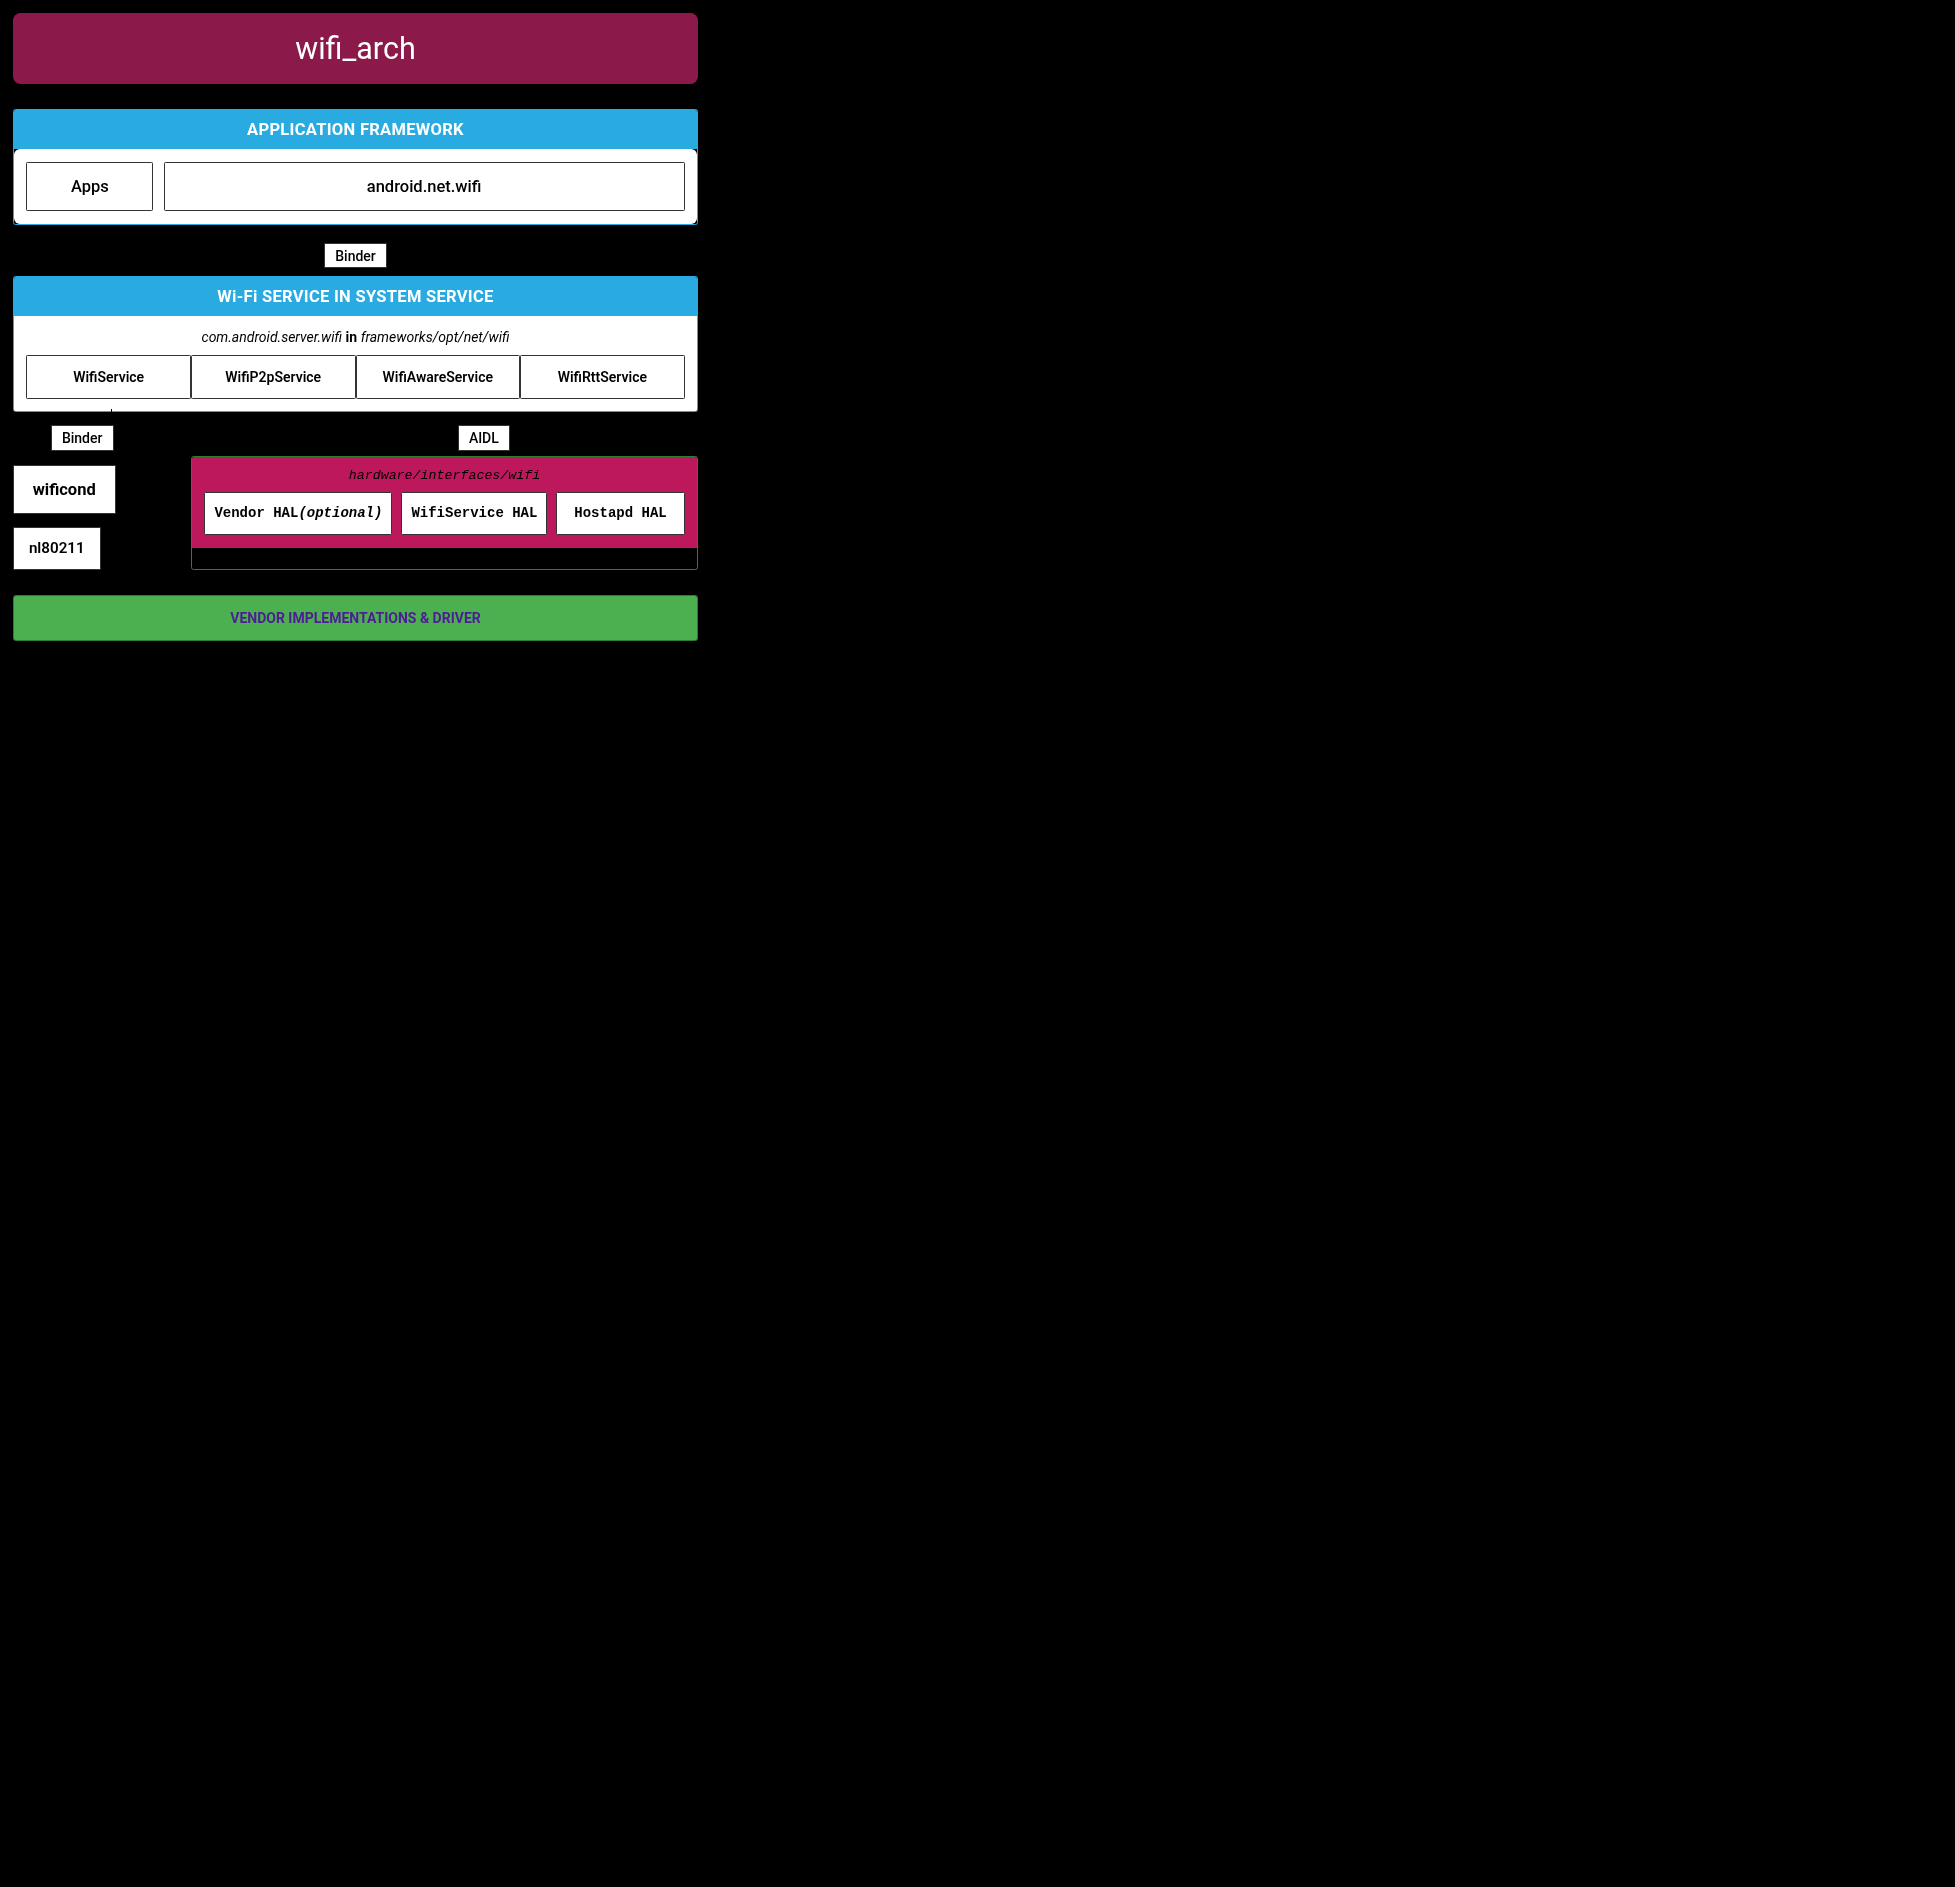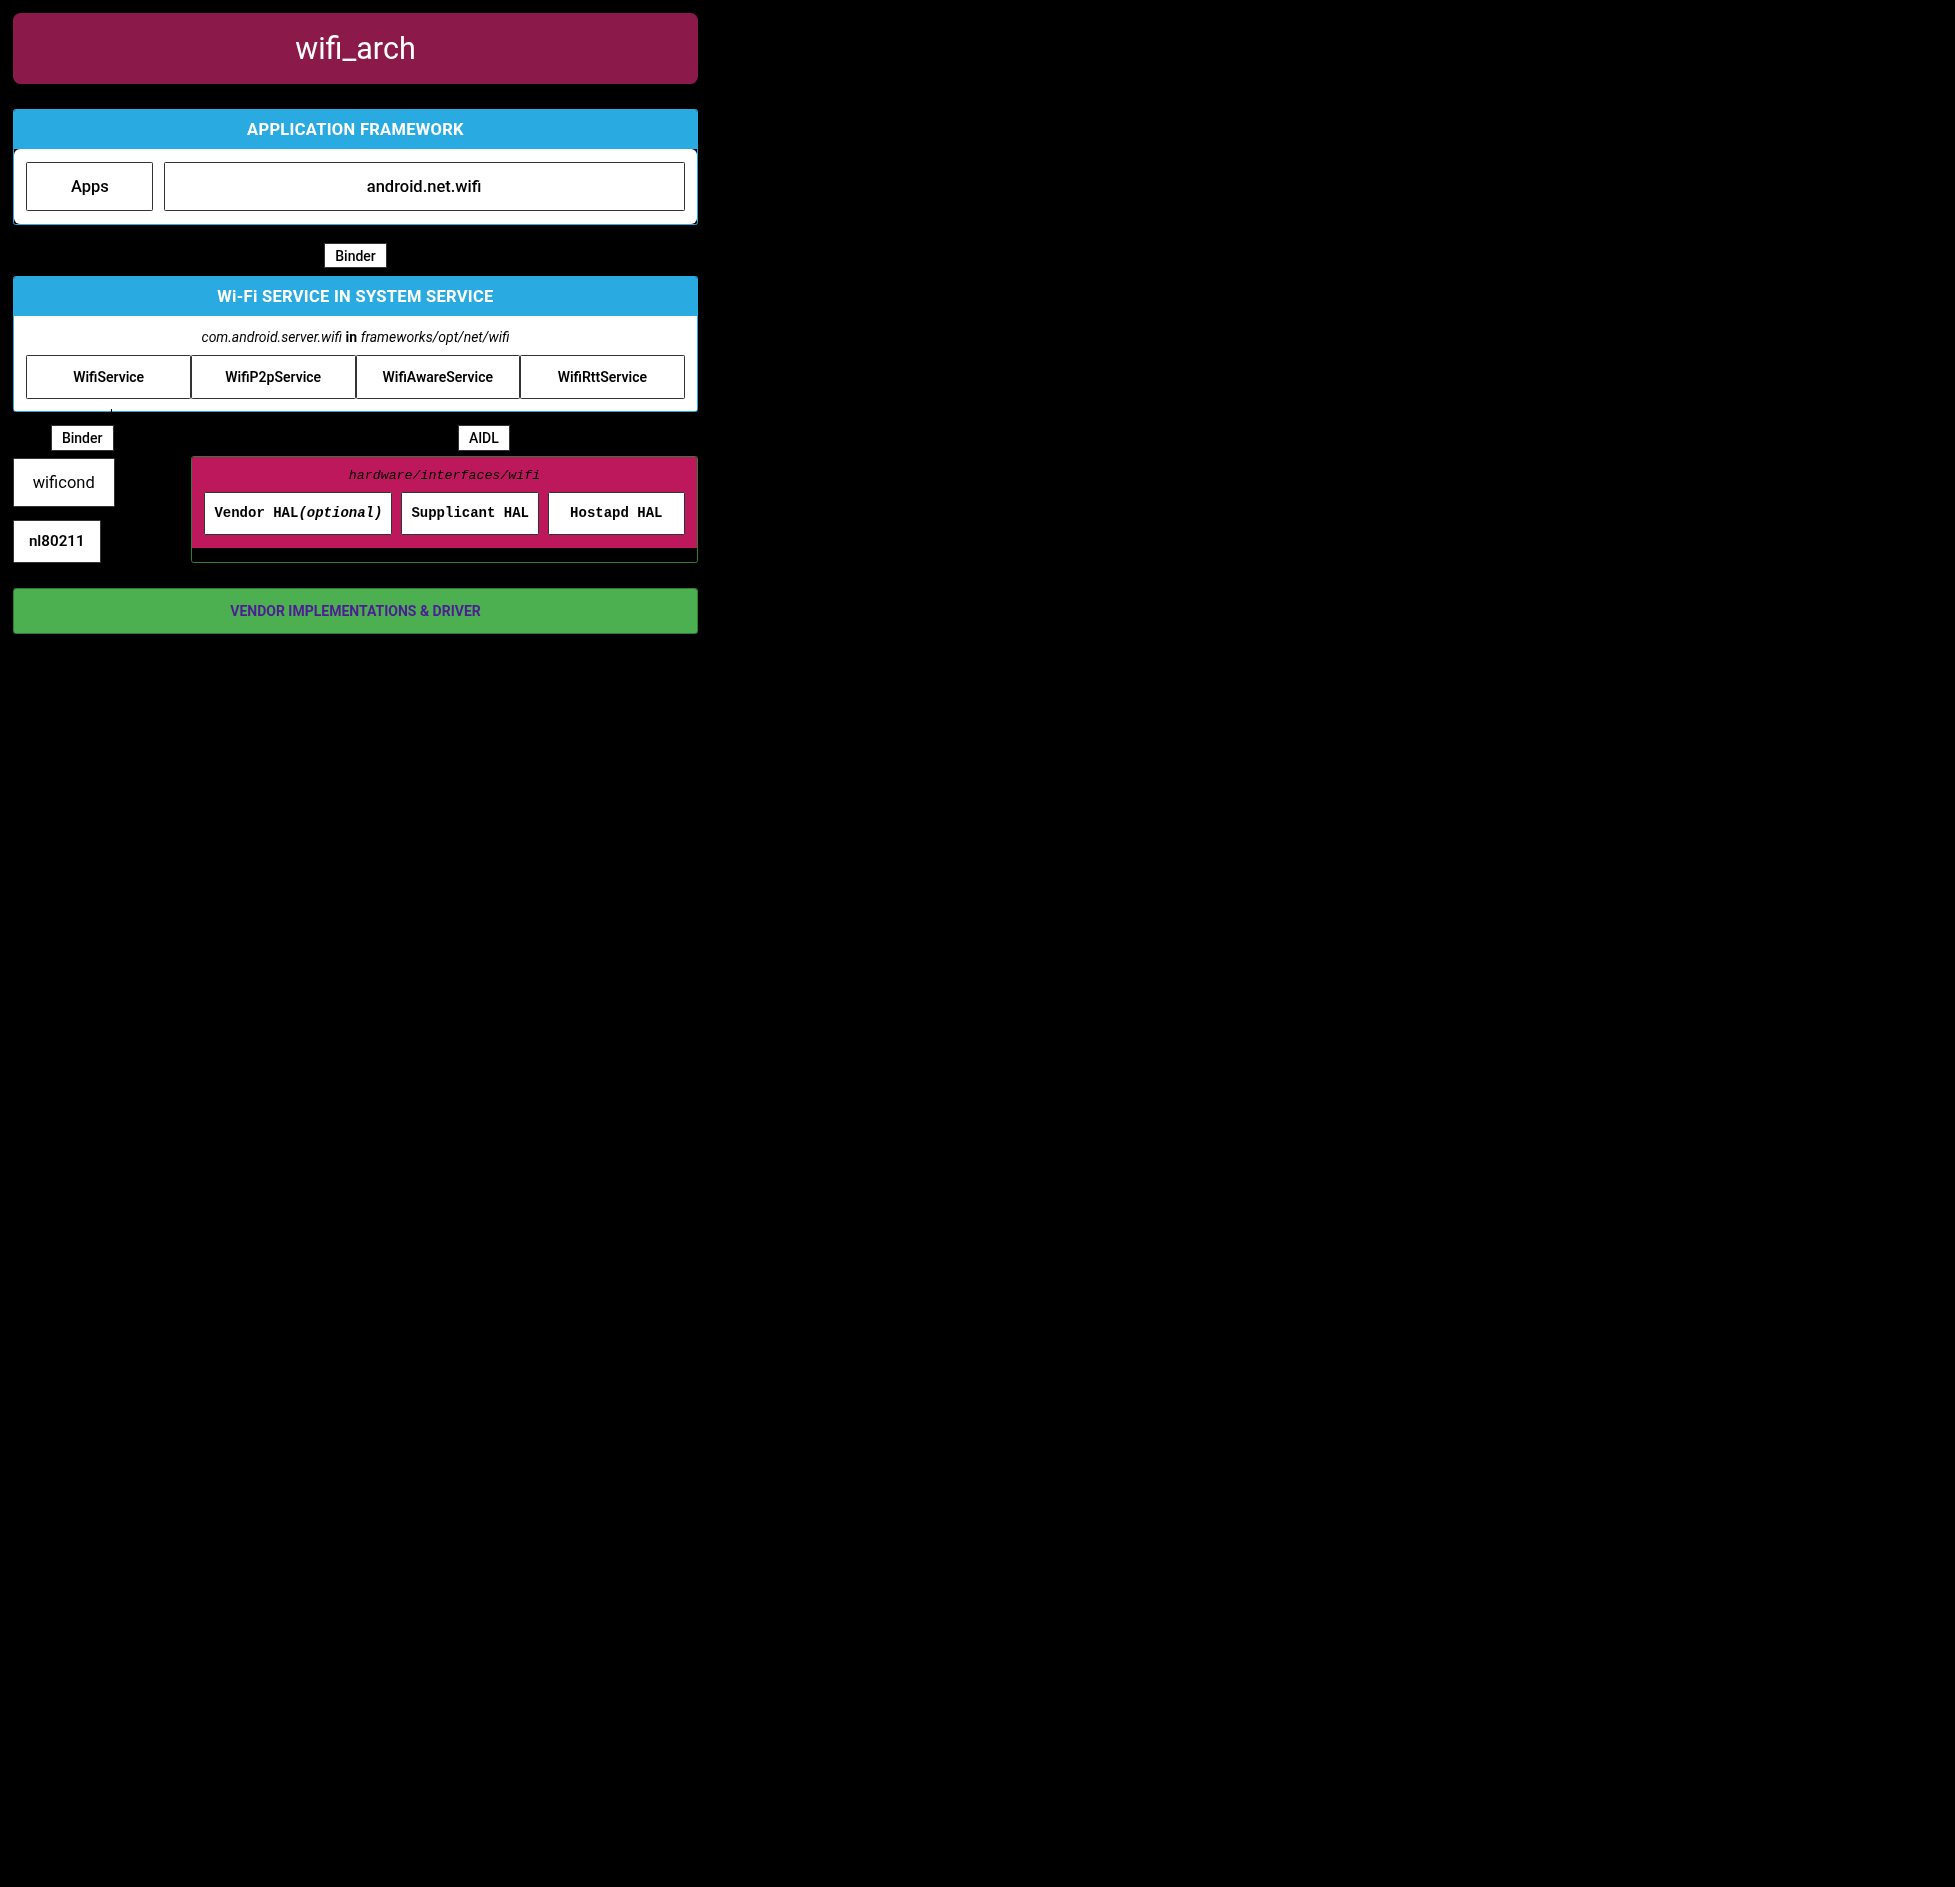--- a/index.html
+++ b/index.html
@@ -192,23 +192,23 @@
       align-items: flex-start;
       justify-content: flex-start;
       padding-right: 0;
       min-width: 178px;
       flex: 0 0 178px;
       gap: 12.7px;
     }
 
     .box-wificond {
       font-size: 16.5px;
-      font-weight: 400;
+      font-weight: 700;
       padding: 14px 19px;
-      margin-top: 2px;
+      margin-top: 9px;
       text-align: right;
     }
 
     .box-nl80211 {
       font-size: 15.2px;
       font-weight: 600;
       padding: 11.4px 15.2px;
     }
 
     
@@ -323,21 +323,21 @@
   <div class="lower-section">
     <div class="wificond-col">
       <div class="box-white box-wificond">wificond</div>
       <div class="box-white box-nl80211">nl80211</div>
     </div>
     <div class="interfaces-section">
       <div class="interfaces-body">
         <div class="interfaces-subtitle">hardware/interfaces/wifi</div>
         <div class="interfaces-items-row">
           <div class="box-white box-interface">Vendor HAL <em>(optional)</em></div>
-          <div class="box-white box-interface">Supplicant HAL</div>
+          <div class="box-white box-interface">WifiService HAL</div>
           <div class="box-white box-interface">Hostapd HAL</div>
         </div>
       </div>
     </div>
   </div>
 
   <div class="vendor-section">
     <div class="section-header-green-large">VENDOR IMPLEMENTATIONS &amp; DRIVER</div>
   </div>
 

